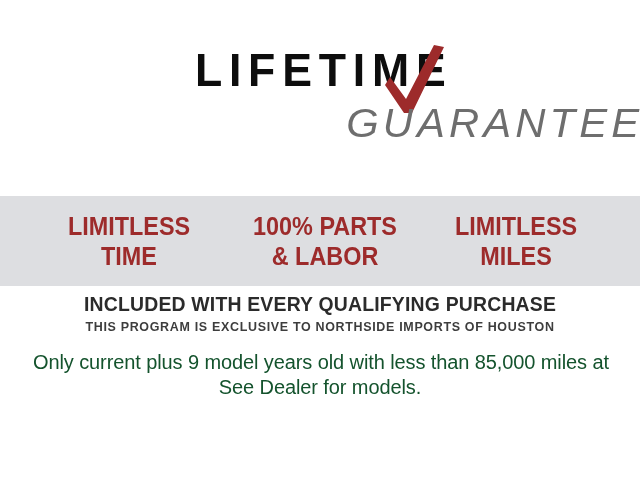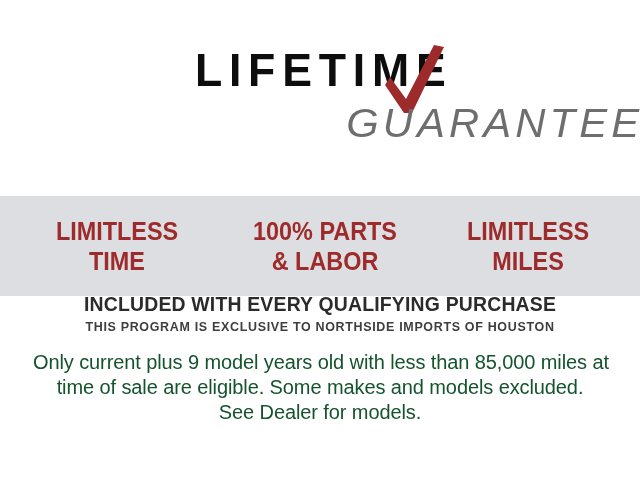--- a/index.html
+++ b/index.html
@@ -72,27 +72,27 @@
     transform: scaleX(1.02);
     transform-origin: center;
   }
 
   
   .feature-bar {
     position: absolute;
     top: 196px;
     left: 0;
     width: 640px;
-    height: 100px;
+    height: 90px;
     background: #dddee1;
     display: flex;
     align-items: center;
     justify-content: space-between;
     box-sizing: border-box;
-    padding: 0 22px;
+    padding: 0 34px;
   }
   .feature-col {
     flex: 0 0 auto;
     text-align: center;
     color: #9d2b2b;
     font-family: "Liberation Sans", sans-serif;
     font-weight: bold;
     font-size: 26px;
     line-height: 30px;
     letter-spacing: 0px;
@@ -181,18 +181,17 @@
       <span class="l1">LIMITLESS</span>
       <span class="l2">MILES</span>
     </div>
   </div>
 
   <div class="lower-block">
     <div class="headline">INCLUDED WITH EVERY QUALIFYING PURCHASE</div>
     <div class="subheadline">THIS PROGRAM IS EXCLUSIVE TO NORTHSIDE IMPORTS OF HOUSTON</div>
     <div class="disclaimer">
       <span class="dl">Only current plus 9 model years old with less than 85,000 miles at</span>
-      <span class="dl">time of sale are eligible. Some makes and models excluded.</span>
       <span class="dl">See Dealer for models.</span>
     </div>
   </div>
 
 </div>
 
 </body></html>

